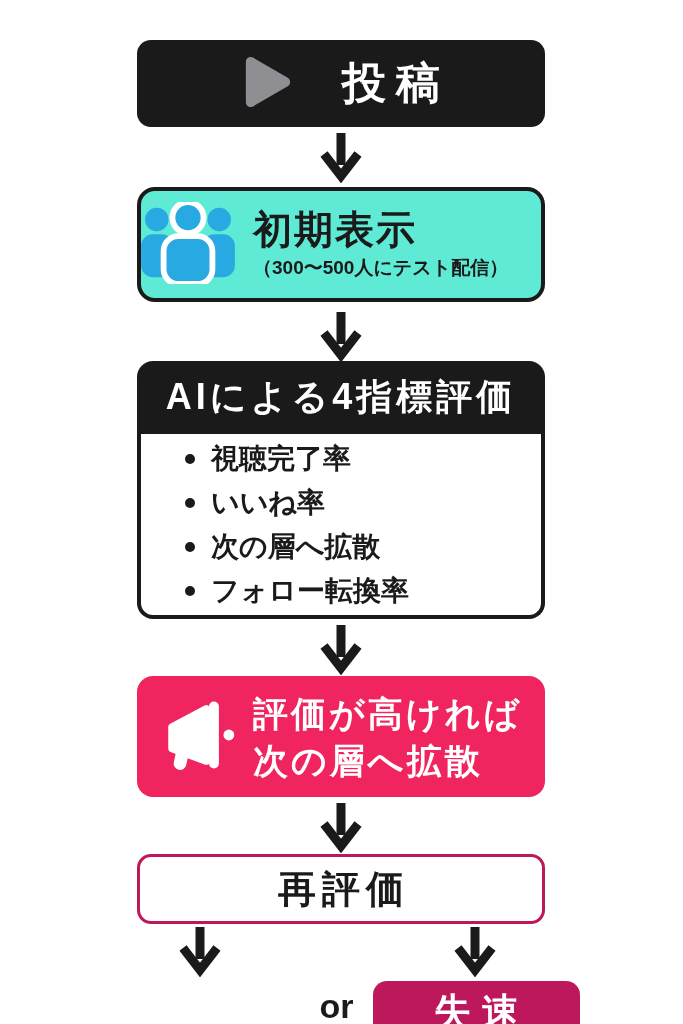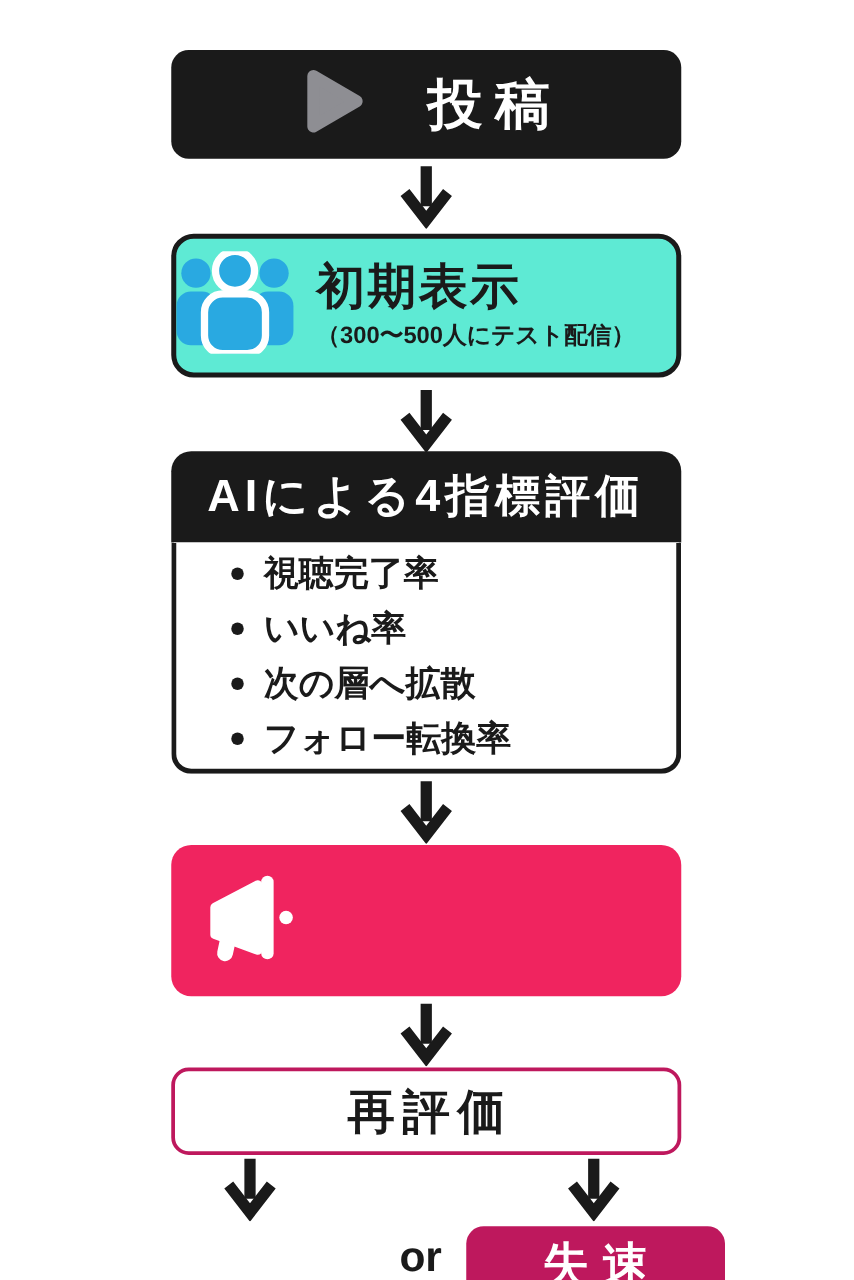--- a/index.html
+++ b/index.html
@@ -131,20 +131,24 @@
     <span>
       <svg width="76" height="80" viewBox="0 0 84 86">
         <g fill="#ffffff">
           <rect x="18" y="52" width="14" height="30" rx="7" transform="rotate(12 25 56)"></rect>
           <polygon points="12,34 50,14 50,72 12,58" stroke="#ffffff" stroke-width="8" stroke-linejoin="round"></polygon>
           <rect x="53" y="6" width="11" height="74" rx="5.5"></rect>
           <circle cx="75" cy="43" r="6"></circle>
         </g>
       </svg>
     </span>
+    <span class="txt">
+      <span>評価が高ければ</span>
+      <span>次の層へ拡散</span>
+    </span>
   </div>
 
   <div class="arrow" style="left:318px;top:782px;">
     <svg width="46" height="52" viewBox="0 0 46 52">
       <path d="M23 2 L23 34" stroke="#1A1A1A" stroke-width="9" fill="none"></path>
       <polyline points="6,23 23,45 40,23" stroke="#1A1A1A" stroke-width="9" fill="none"></polyline>
     </svg>
   </div>
 
   <div class="box box-reeval">

